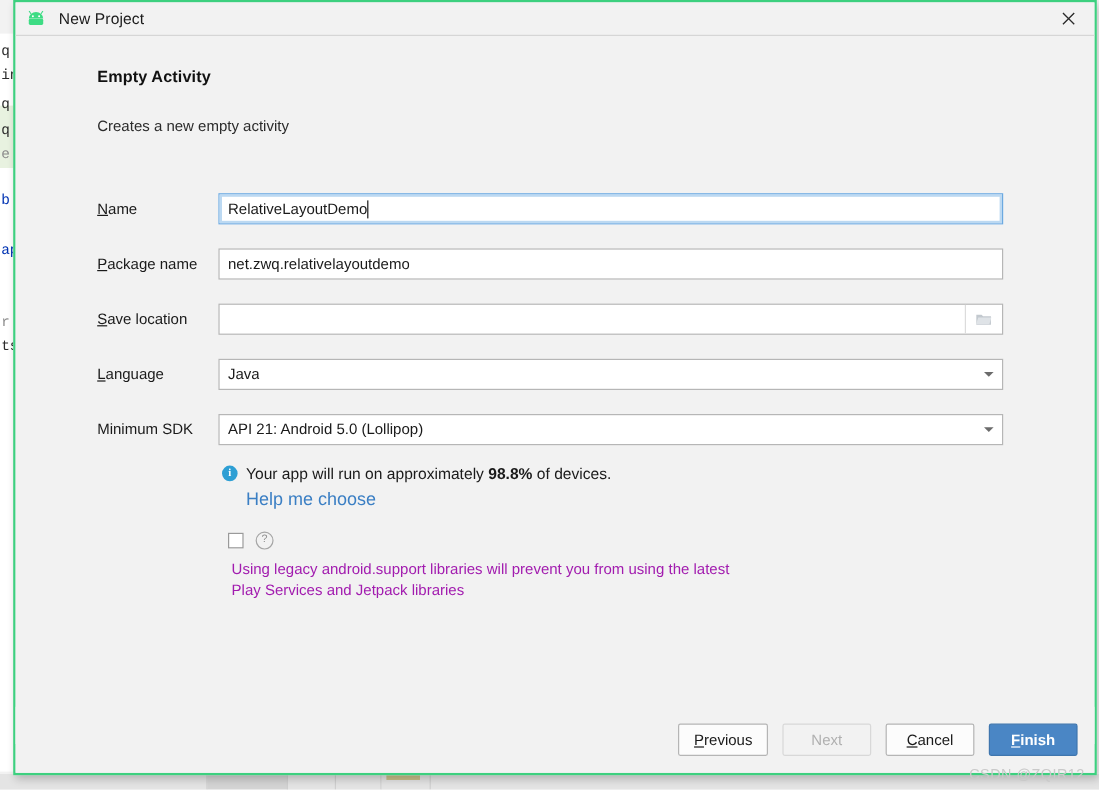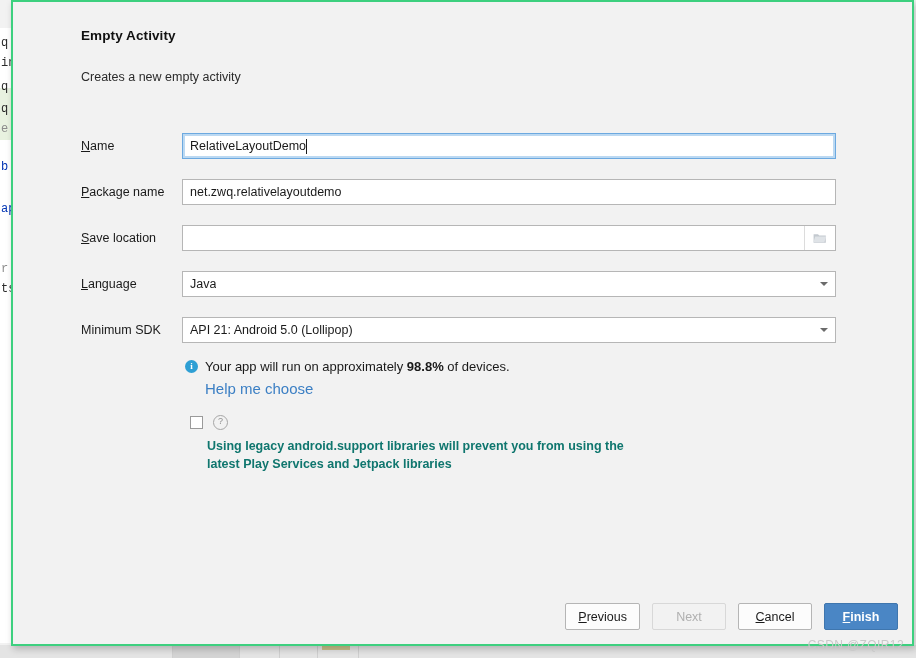--- a/index.html
+++ b/index.html
@@ -268,26 +268,25 @@
     border-radius: 50%;
     border: 1px solid #a6a6a6;
     color: #8e8e8e;
     font-size: 9px;
     line-height: 11px;
     text-align: center;
     flex: none;
   }
   #legacy-note {
     position: absolute;
-    left: 194px; top: 435px;
+    left: 180px; top: 435px;
     width: 430px;
     font-size: 12.5px;
-    color: #0f766e;
+    color: #a21caf;
     line-height: 18px;
-    font-weight: bold;
   }
 
   
   #footer {
     position: absolute;
     left: 0; bottom: 0;
     width: 100%;
     height: 55px;
     background: #f2f2f2;
     display: flex;
@@ -357,20 +356,38 @@
   <div class="tb-cell" style="width:172px;"></div>
   <div class="tb-cell active" style="width:66px;"></div>
   <div class="tb-cell" style="width:39px;"></div>
   <div class="tb-cell" style="width:37px;"></div>
   <div class="tb-cell accent" style="width:40px;"></div>
   <div class="tb-cell" style="flex:1;border-right:none;"></div>
 </div>
 
 <div id="dialog">
 
+  <div id="titlebar">
+    <span id="android-icon">
+      <svg width="17" height="13" viewBox="0 0 17 13" xmlns="http://www.w3.org/2000/svg">
+        <path d="M2.6 2.2 L1.4 0.4" stroke="#3ddc84" stroke-width="0.9" stroke-linecap="round" fill="none"></path>
+        <path d="M11.4 2.2 L12.6 0.4" stroke="#3ddc84" stroke-width="0.9" stroke-linecap="round" fill="none"></path>
+        <path d="M1 6.5 a6 5.4 0 0 1 12 0 z" fill="#3ddc84"></path>
+        <rect x="1" y="6.6" width="12" height="5.2" rx="1.2" fill="#3ddc84"></rect>
+        <circle cx="4.4" cy="4.6" r="0.85" fill="#ffffff"></circle>
+        <circle cx="9.6" cy="4.6" r="0.85" fill="#ffffff"></circle>
+      </svg>
+    </span>
+    <span id="title-text">New Project</span>
+    <div id="close-button">
+      <svg width="11" height="11" viewBox="0 0 11 11" xmlns="http://www.w3.org/2000/svg">
+        <path d="M0.8 0.8 L10.2 10.2 M10.2 0.8 L0.8 10.2" stroke="#2b2b2b" stroke-width="1.1"></path>
+      </svg>
+    </div>
+  </div>
 
   <div id="dialog-body">
 
     <div id="template-title">Empty Activity</div>
     <div id="template-desc">Creates a new empty activity</div>
 
     <div class="form-row" style="top:177px;">
       <div class="form-label"><u>P</u><span>ackage name</span></div>
       <div class="field">
         <span class="field-text">net.zwq.relativelayoutdemo</span>

